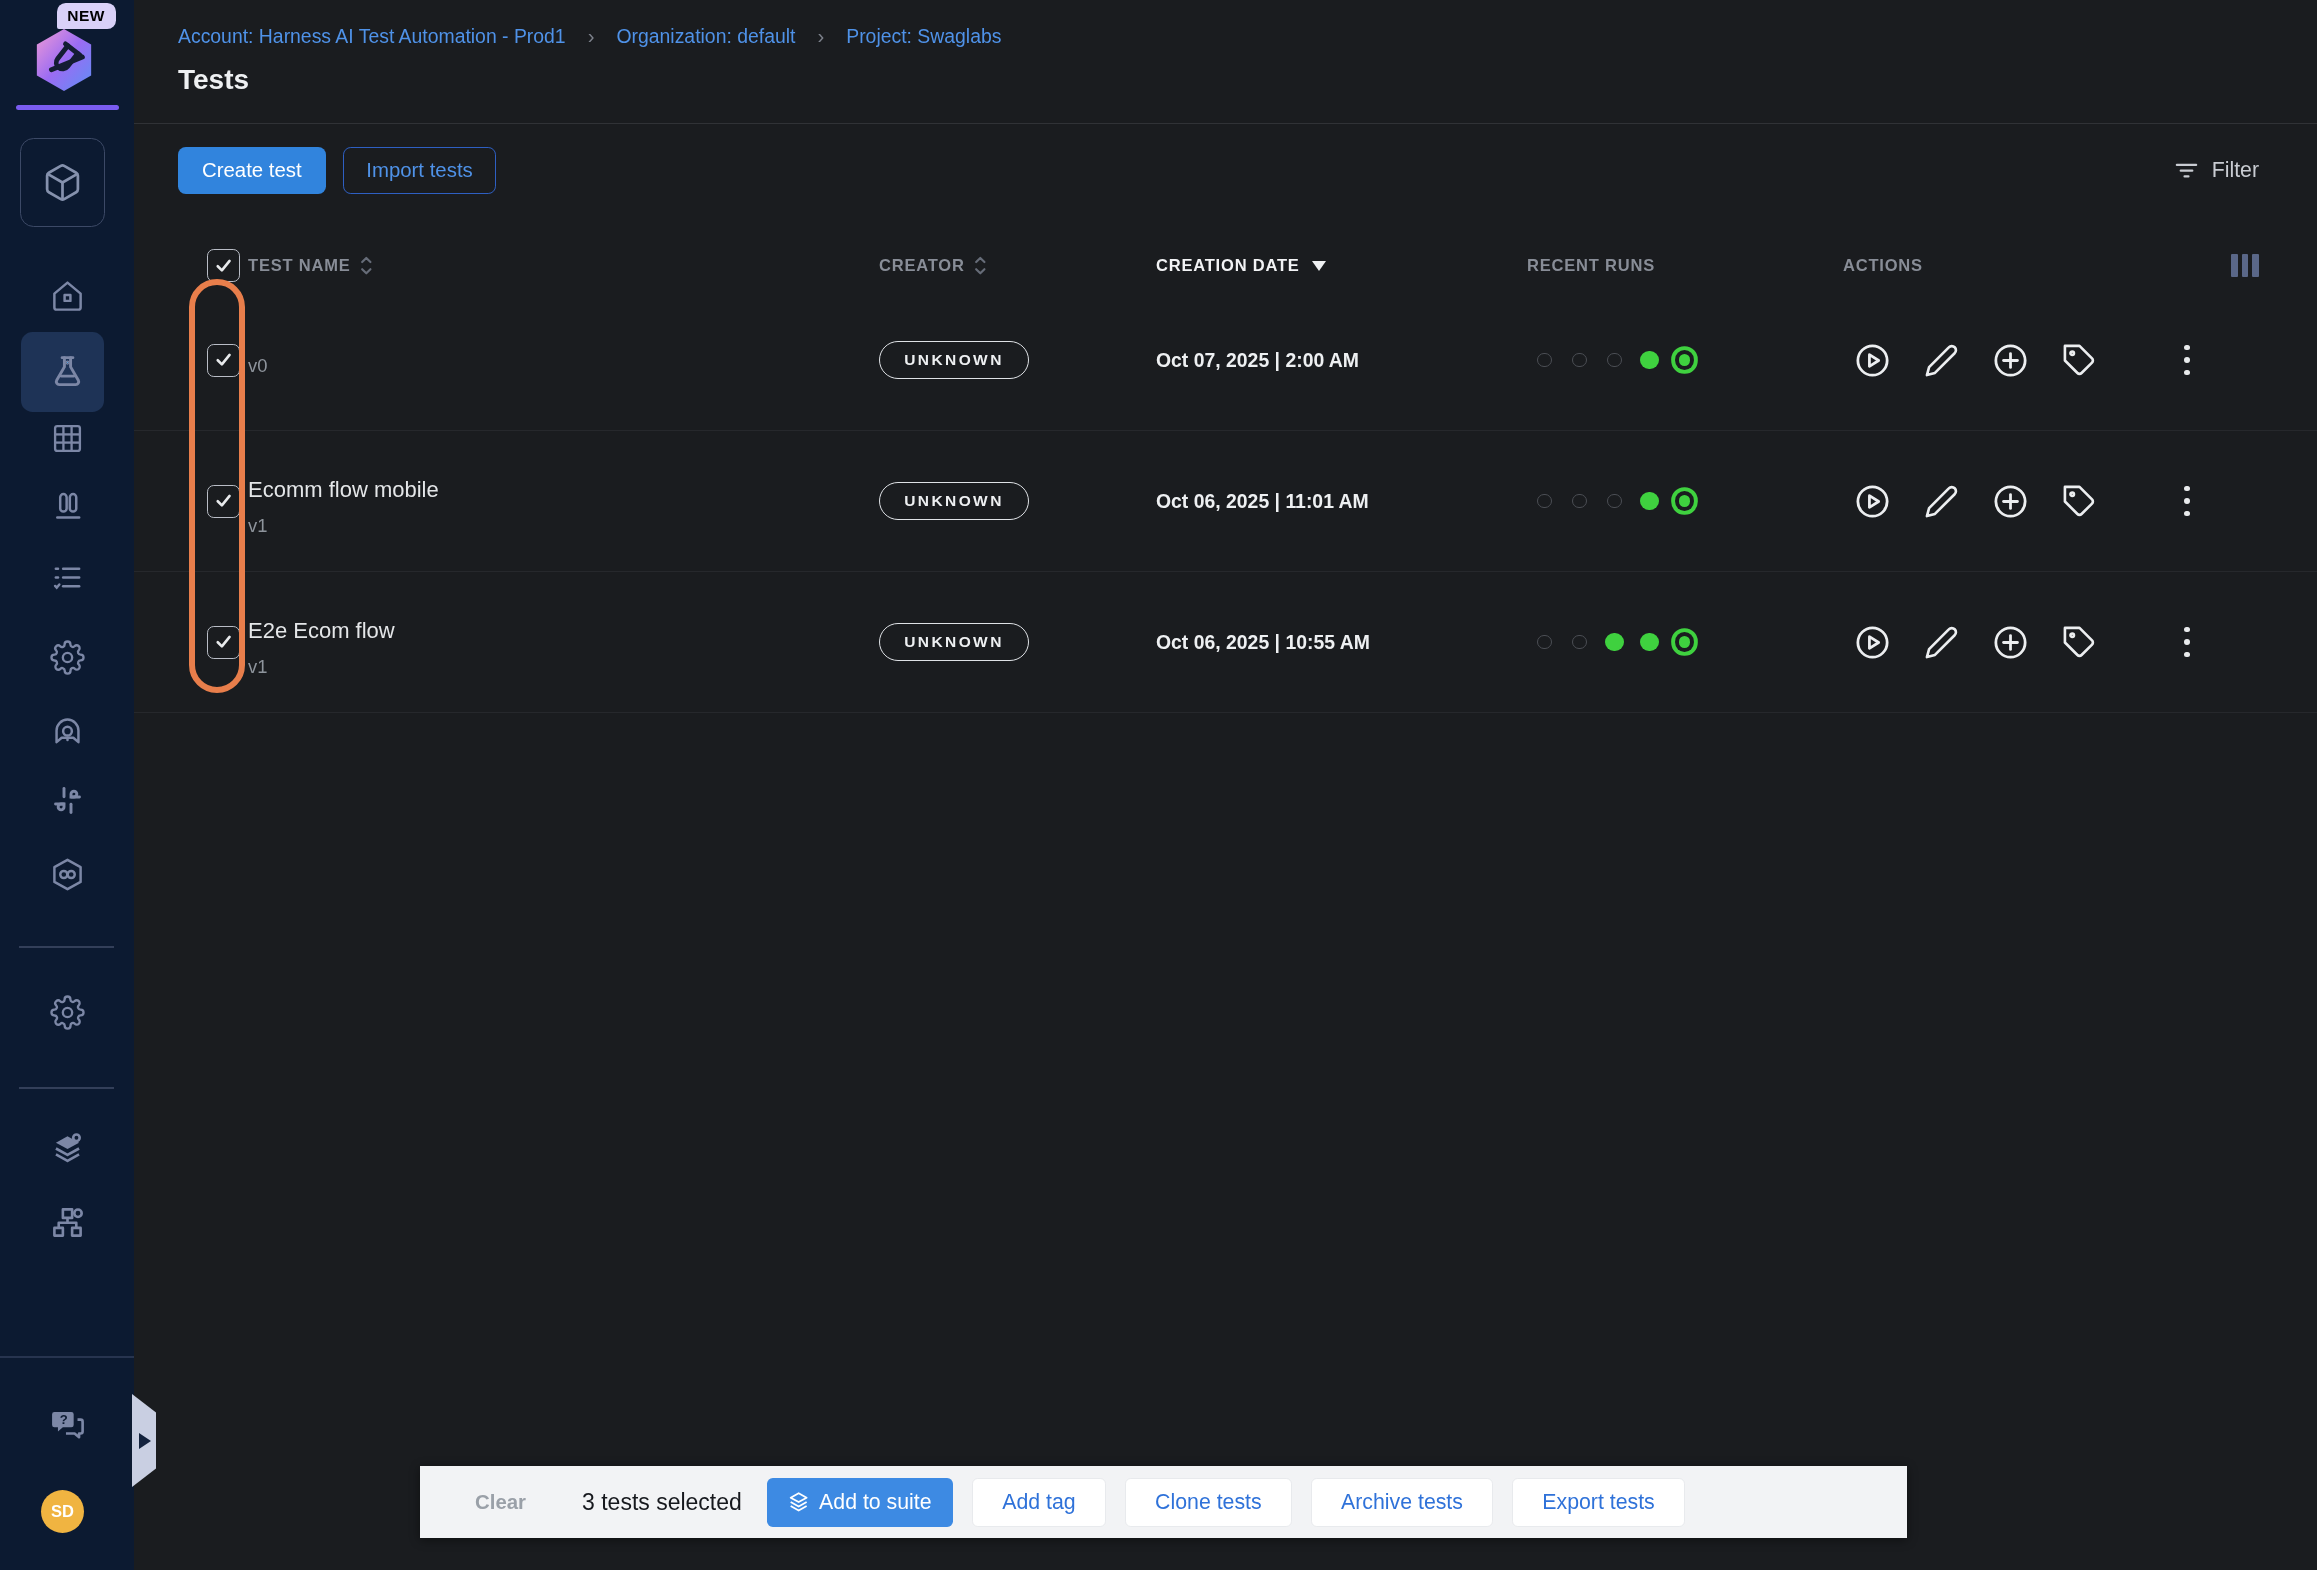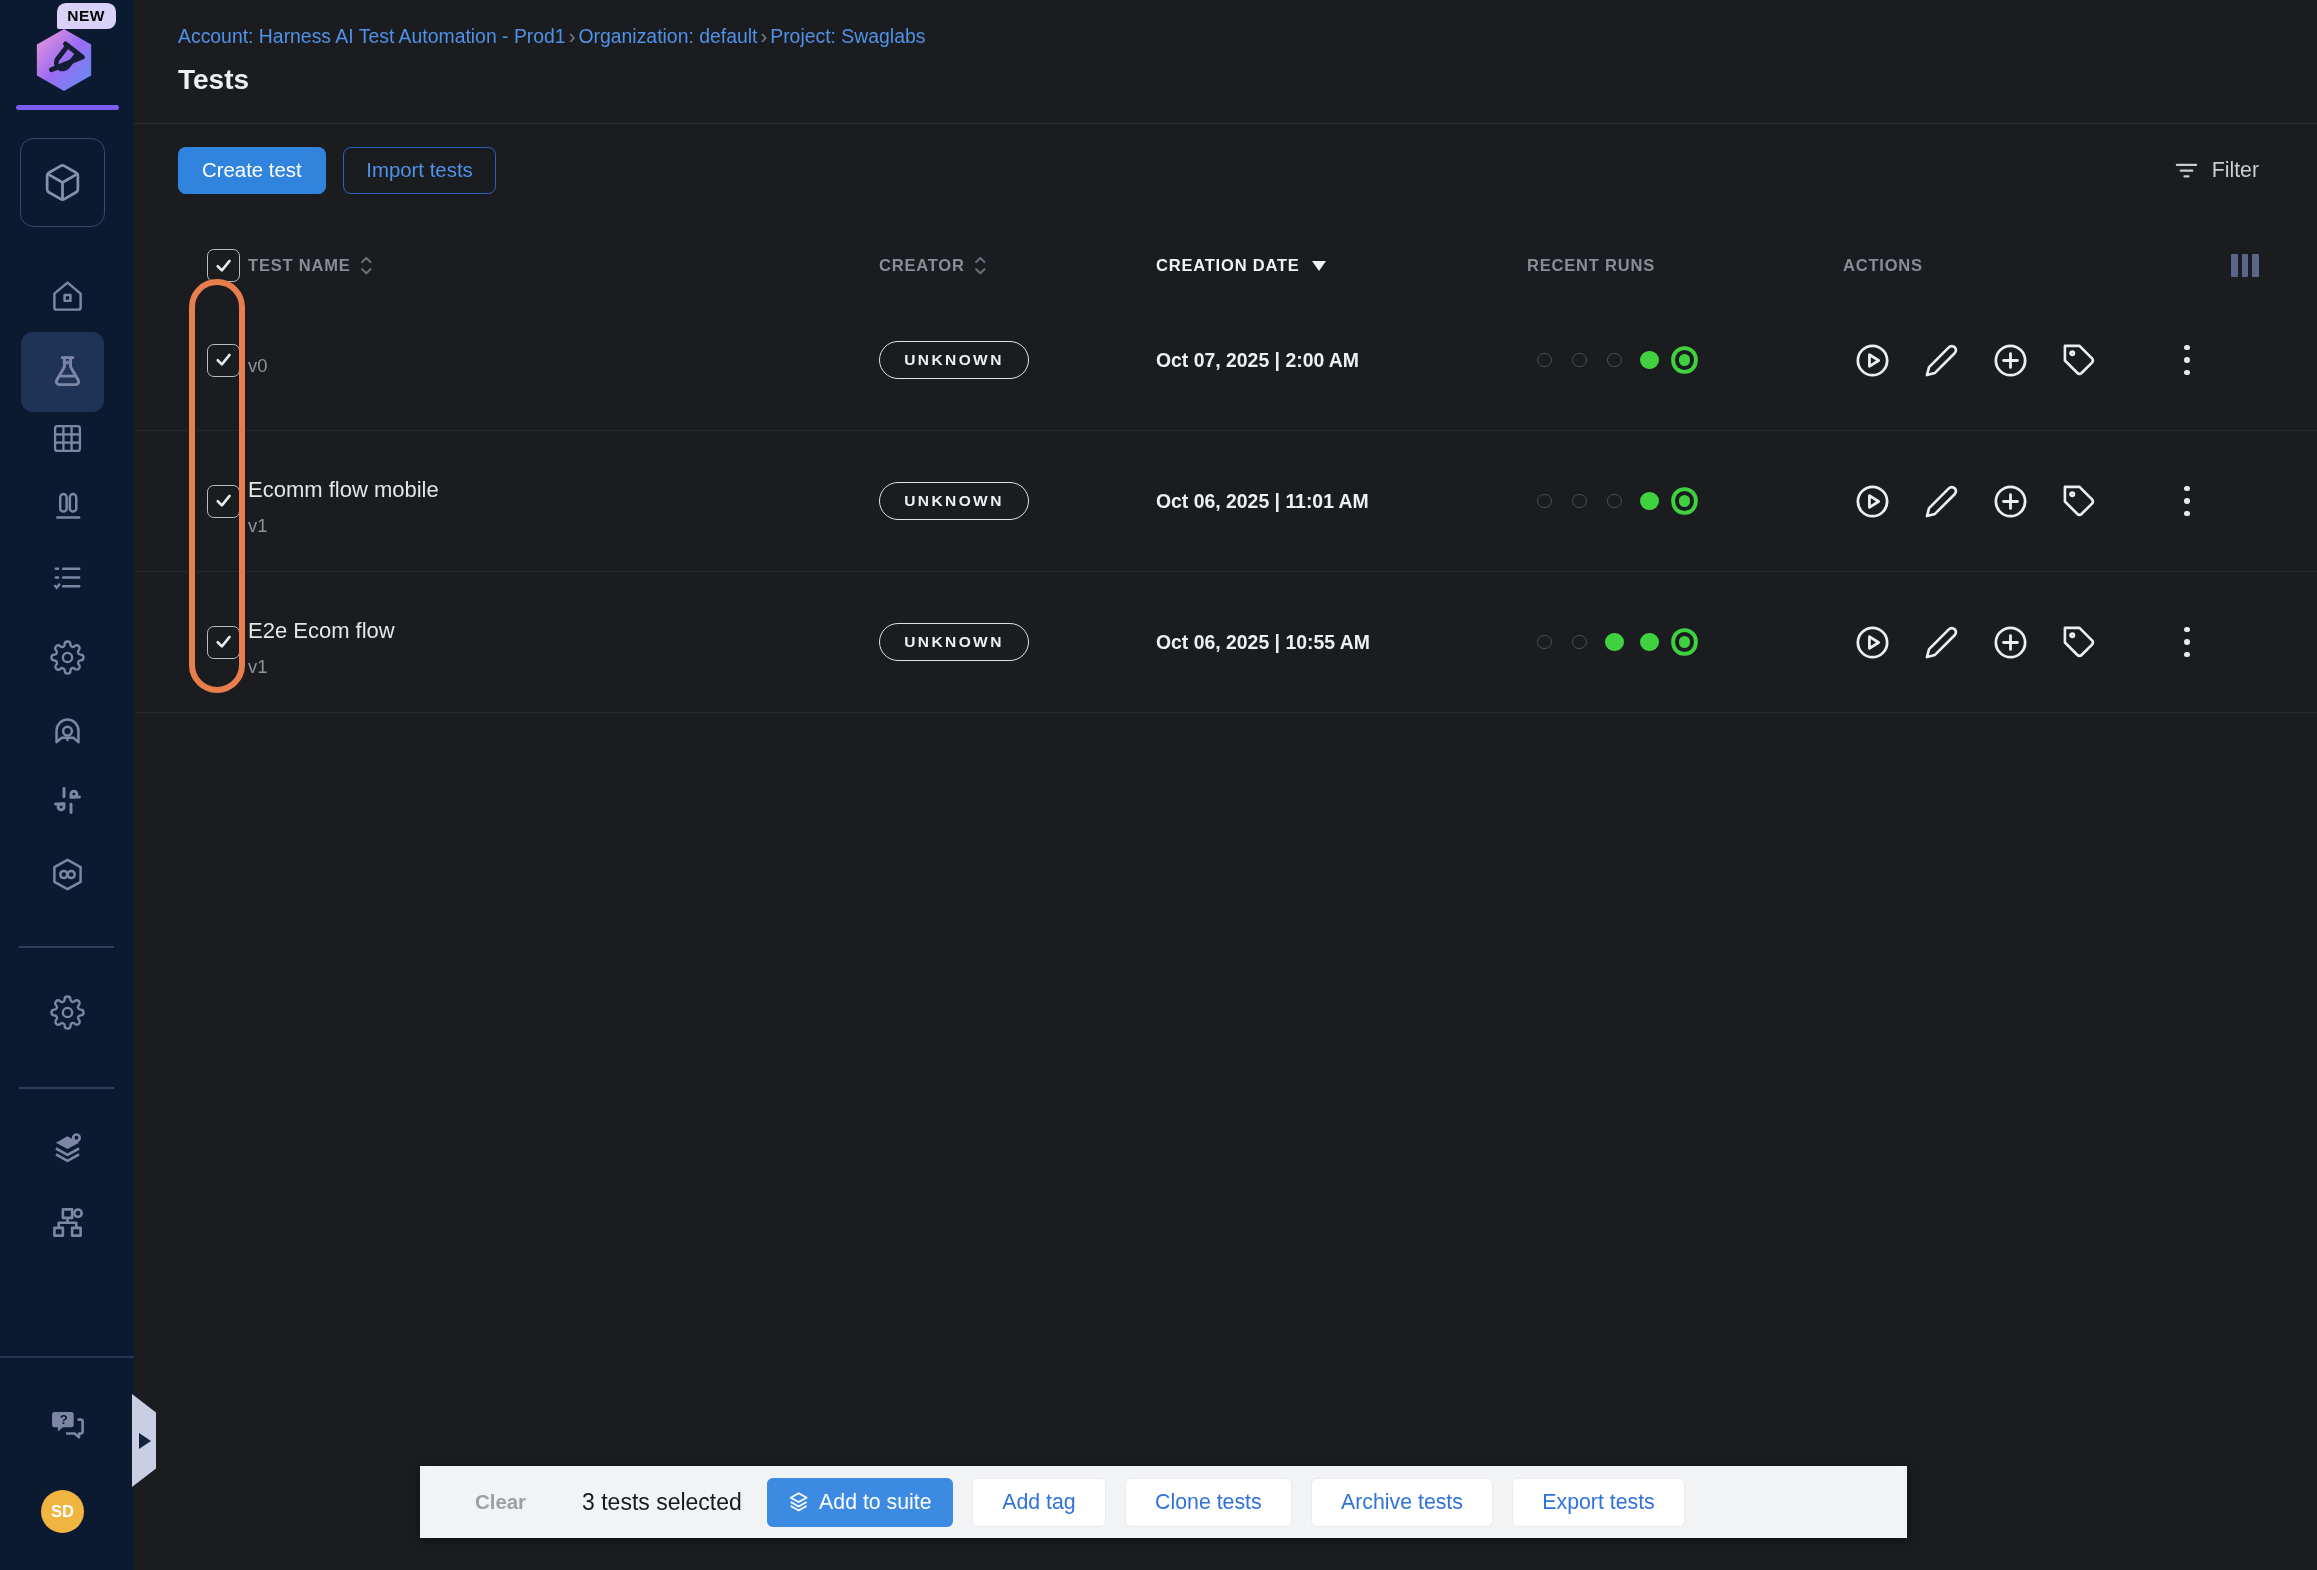--- a/index.html
+++ b/index.html
@@ -48,21 +48,21 @@
     position:absolute; left:132px; top:1394px; width:24px; height:93px;
     background:#c9cfe2; z-index:30; cursor:pointer;
     clip-path: polygon(0 0, 100% 20%, 100% 80%, 0 100%);
     display:flex; align-items:center; justify-content:center;
   }
   .expand-handle .tri { width:0; height:0; border-top:8.7px solid transparent; border-bottom:8.7px solid transparent; border-left:12.6px solid #13223d; margin-left:1.9px; }
 
   
   .main { position:absolute; left:134px; top:0; width:2183px; height:1570px; background:#1a1c1f; }
   .page-header { height:124px; border-bottom:1px solid #303236; padding:25px 0 0 44px; }
-  .breadcrumb { font-size:19.4px; display:flex; gap:3px; }
+  .breadcrumb { font-size:19.4px; display:flex; gap:22px; }
   .breadcrumb a { color:#4f92e8; text-decoration:none; cursor:pointer; }
   .crumb-sep { color:#7d828c; font-size:20.4px; }
   .page-title { margin-top:15.5px; font-size:28px; font-weight:600; color:#eef0f2; }
 
   .toolbar { display:flex; align-items:center; margin:23px 58px 0 44px; height:47px; }
   .btn-primary {
     background:#3184dd; color:#fff; font-size:20.4px; font-family:inherit;
     border:none; border-radius:7.8px; height:47px; padding:0 24px; cursor:pointer;
   }
   .btn-outline {

